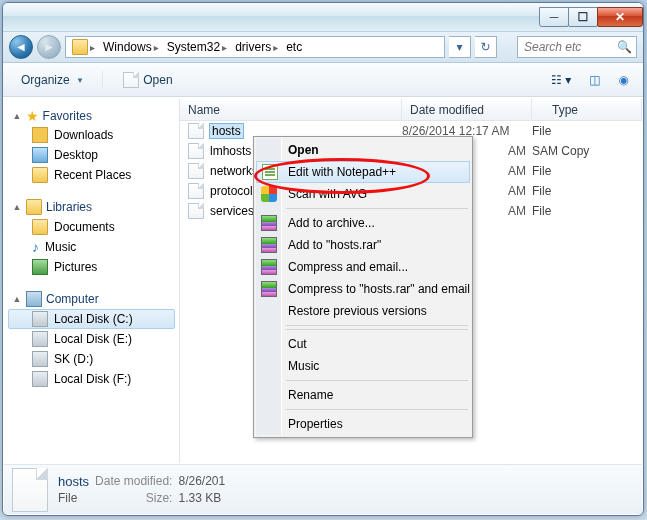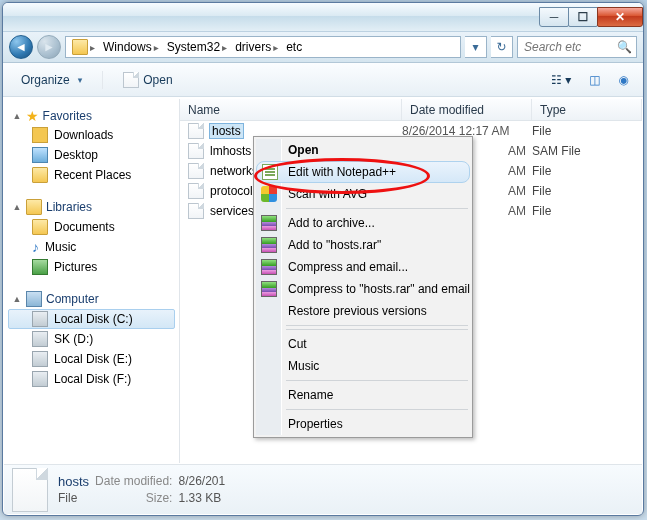--- a/index.html
+++ b/index.html
@@ -12,55 +12,55 @@
   .win-btn.close { width: 46px; background: linear-gradient(#f5a79a,#d9542e 45%,#c33a1c 46%,#db6b42); border-color:#8a3720; border-bottom-right-radius: 3px;}
   .glyph { font-weight: bold; color:#2b3d4a; }
   .close .glyph { color:#fff; }
   .addrbar { height: 32px; background: linear-gradient(#e9f2f9,#d5e5ef); border-top:1px solid #bcd1e1; border-bottom:1px solid #b2c7d7; display:flex; align-items:center; padding:0 6px; gap:4px;}
   .navbtn { width:24px; height:24px; border-radius:50%; background: radial-gradient(circle at 30% 25%, #8ec7ee, #2f78b1 60%, #1a4e7a); border:1px solid #236090; display:flex; align-items:center; justify-content:center; color:#fff;}
   .navbtn.disabled { background: radial-gradient(circle at 30% 25%, #d9e4ec,#a9bfcf 60%,#8ca3b4); border-color:#94abbb; color:#e1ebf2;}
   .breadcrumbs { flex:1; height:22px; background:#fff; border:1px solid #9ab4c9; display:flex; align-items:center; padding:0 2px; }
   .crumb { padding:0 4px; display:flex; align-items:center; gap:2px; height:100%; }
   .crumb .sep { color:#666; font-size:10px; }
   .bc-dropdown, .refresh { width:22px; height:22px; border:1px solid #9ab4c9; border-left:none; background:#fff; display:flex; align-items:center; justify-content:center; color:#3a6b97;}
-  .searchbox { width:120px; height:22px; border:1px solid #9ab4c9; background:#fff; display:flex; align-items:center; padding:0 4px; gap:4px; margin-left:0;}
+  .searchbox { width:120px; height:22px; border:1px solid #9ab4c9; background:#fff; display:flex; align-items:center; padding:0 4px; gap:4px; margin-left:16px;}
   .searchbox input { border:none; outline:none; width:100%; font-style:italic; color:#888; font-size:12px;}
   .toolbar { height:34px; background: linear-gradient(#fbfdff,#e8f0f6); border-bottom:1px solid #d1dde6; display:flex; align-items:center; padding:0 8px; gap:6px;}
   .tbtn { padding:4px 10px; border-radius:2px; color:#173a5a; display:flex; align-items:center; gap:4px;}
   .spacer { flex:1; }
   .ico16 { width:16px; height:16px; display:inline-block; }
   .content { position:absolute; top:96px; bottom:52px; left:1px; right:1px; display:flex; background:#fff;}
   .sidebar { width:176px; border-right:1px solid #e0e5ea; padding:8px 4px; overflow:hidden;}
   .side-group { margin-bottom:12px; }
   .side-hdr { display:flex; align-items:center; gap:4px; padding:2px 4px; color:#1a3e6e;}
   .side-hdr .tri { color:#6c6c6c; font-size:9px; width:10px; text-align:center;}
   .side-item { display:flex; align-items:center; gap:6px; padding:2px 4px 2px 24px; border-radius:2px;}
   .side-item.sel { background: linear-gradient(#e8f2fb,#d3e7f6); border:1px solid #a9cfee; padding:1px 3px 1px 23px;}
   .filepane { flex:1; position:relative; }
   .cols { height:22px; background: linear-gradient(#fcfdff,#eef3f7); border-bottom:1px solid #dfe5ea; display:flex; align-items:center; color:#2a3b4c;}
   .col { padding:0 8px; border-right:1px solid #e3e8ed; height:100%; display:flex; align-items:center;}
-  .col.name{width:222px;} .col.date{width:130px;} .col.type{flex:1;}
+  .col.name{width:222px;} .col.date{width:130px;} .col.type{flex:1;margin-left:12px;}
   .rows { }
   .row { height:20px; display:flex; align-items:center; }
   .row .cname{ width:222px; padding-left:8px; display:flex; align-items:center; gap:6px;}
   .row .cdate{ width:130px; color:#555;}
   .row .ctype{ flex:1; color:#444;}
   .row.sel .cname span.txt { background:#cde6f7; outline:1px solid #7eb4de; padding:0 2px;}
   .fileico { width:16px; height:16px; border:1px solid #bcc6cf; background: linear-gradient(#fff,#f1f4f7); position:relative;}
   .fileico::after{ content:""; position:absolute; right:-1px; top:-1px; width:5px; height:5px; background:linear-gradient(135deg,#fff 49%,#cfd8df 50%); border-left:1px solid #cfd8df; border-bottom:1px solid #cfd8df;}
   .details { position:absolute; left:1px; right:1px; bottom:1px; height:50px; border-top:1px solid #dfe5ea; background: linear-gradient(#f7fbfe,#eaf1f6); display:flex; align-items:center; padding:4px 8px; gap:10px;}
   .bigfile { width:36px; height:44px; border:1px solid #c3ccd3; background:linear-gradient(#fff,#f2f5f7); position:relative;}
   .bigfile::after{content:"";position:absolute;right:-1px;top:-1px;width:11px;height:11px;background:linear-gradient(135deg,#fff 49%,#cfd8df 50%);border-left:1px solid #cfd8df;border-bottom:1px solid #cfd8df;}
   .dmeta { color:#555; display:grid; grid-template-columns:auto auto auto auto; column-gap:6px; row-gap:2px;}
   .dmeta .k{ color:#888; text-align:right;}
   .dmeta .n{ color:#1a3e6e; font-size:13px;}
   .ctxmenu { position:absolute; left:253px; top:136px; width:220px; background:#f2f2f2; border:1px solid #9b9b9b; box-shadow:2px 2px 4px rgba(0,0,0,0.25); padding:2px;}
   .ctxmenu .gutter{ position:absolute; left:2px; top:2px; bottom:2px; width:26px; background:#e9edf1; border-right:1px solid #fff;}
   .mi { position:relative; height:22px; display:flex; align-items:center; padding-left:32px; padding-right:18px; z-index:1;}
-  .mi.hov { background: linear-gradient(#eaf3fc,#d5e8f8); border:1px solid #aed2ee; border-radius:8px; padding-left:31px; padding-right:17px; height:22px;}
+  .mi.hov { background: linear-gradient(#eaf3fc,#d5e8f8); border:1px solid #aed2ee; border-radius:0; padding-left:31px; padding-right:17px; height:22px;}
   .mi .mico { position:absolute; left:5px; width:16px; height:16px;}
   .mi .arrow { position:absolute; right:6px; font-size:10px; color:#333;}
   .msep { height:1px; background:#d0d4d8; margin:3px 2px 3px 30px; position:relative; z-index:1;}
   .mi .lbl { white-space:nowrap; }
   .mi .bold { font-weight:bold; }
   
   .i-folder{ background: linear-gradient(#fde9a6,#f4c752); border:1px solid #caa039; border-radius:1px;}
   .i-star{ color:#f3b31b; font-size:14px; line-height:14px;}
   .i-desk{ background: linear-gradient(#bfe2ff,#6daedb); border:1px solid #4e86b1;}
   .i-dl{ background:#f4c752; border:1px solid #caa039;}
@@ -189,25 +189,25 @@
             <span class="tri">▲</span>
             <span class="ico16 i-comp"></span>
             <span>Computer</span>
           </div>
         <div class="side-item sel">
             <span class="ico16 i-disk"></span>
             <span>Local Disk (C:)</span>
           </div>
         <div class="side-item">
             <span class="ico16 i-disk"></span>
+            <span>Local Disk (E:)</span>
+          </div>
+        <div class="side-item">
+            <span class="ico16 i-disk"></span>
             <span>SK (D:)</span>
-          </div>
-        <div class="side-item">
-            <span class="ico16 i-disk"></span>
-            <span>Local Disk (E:)</span>
           </div>
         <div class="side-item">
             <span class="ico16 i-disk"></span>
             <span>Local Disk (F:)</span>
           </div>
       </div>
     </div>
 
     <div class="filepane">
       <div class="cols">
@@ -223,21 +223,21 @@
             </div>
           <div class="cdate">8/26/2014 12:17 AM</div>
           <div class="ctype">File</div>
         </div>
         <div class="row">
           <div class="cname">
               <span class="fileico"></span>
               <span>lmhosts</span>
             </div>
           <div class="cdate" style="text-align:right;padding-right:6px;">AM</div>
-          <div class="ctype">SAM File</div>
+          <div class="ctype">SAM Copy</div>
         </div>
         <div class="row">
           <div class="cname">
               <span class="fileico"></span>
               <span>networks</span>
             </div>
           <div class="cdate" style="text-align:right;padding-right:6px;">AM</div>
           <div class="ctype">File</div>
         </div>
         <div class="row">

